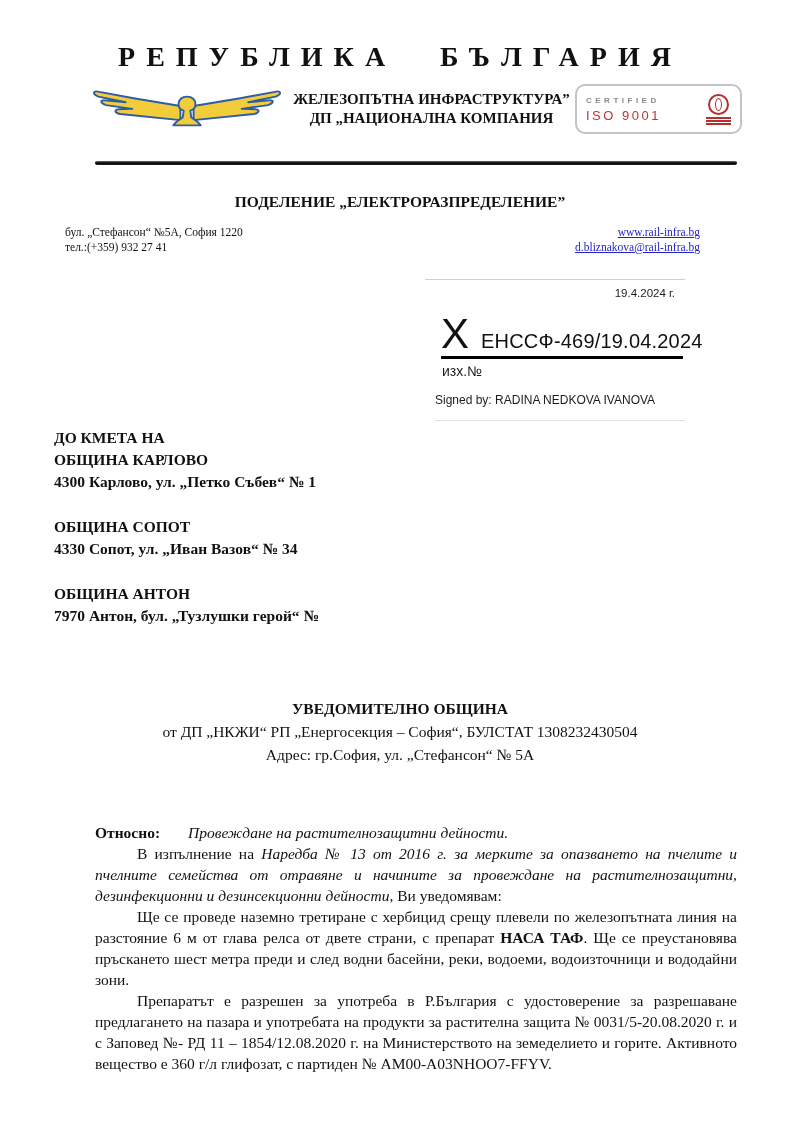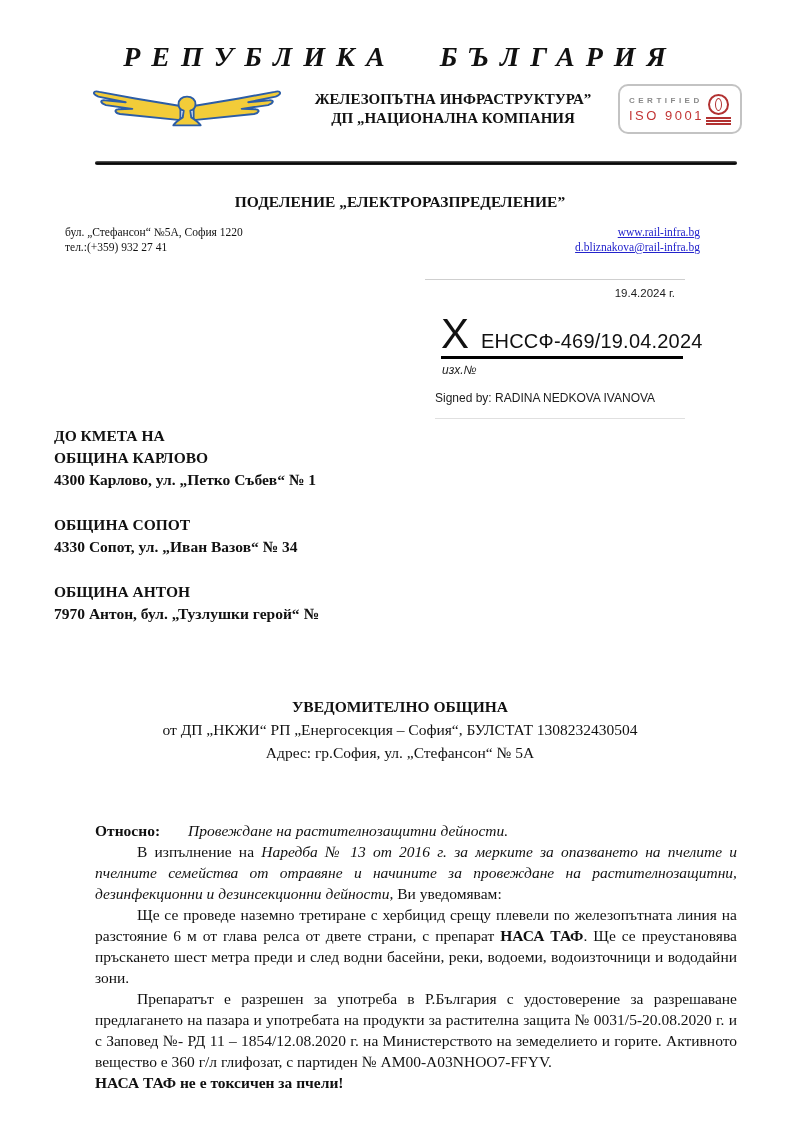--- a/index.html
+++ b/index.html
@@ -6,30 +6,30 @@
   html,body { background:#fff; }
   .page {
     position:relative; width:800px; height:1132px; background:#fff;
     font-family:"Liberation Serif", serif; color:#111; overflow:hidden;
     outline:1px solid #c9c9c9; margin:0 auto;
   }
   
   .country-title {
     margin:40px 55px 0 55px; text-align:center;
     font-size:28px; font-weight:bold; letter-spacing:11px; word-spacing:26px;
-    line-height:34px; white-space:nowrap;font-style:italic;
+    line-height:34px; white-space:nowrap;
   }
   .header-row { display:flex; align-items:flex-start; margin:6px 58px 0 88px; }
   .logo-wrap { width:200px; flex:0 0 auto; margin-top:6px; }
   .company-name {
     flex:1 1 auto; text-align:center; font-weight:bold;
     font-size:15px; line-height:19px; margin-top:10px; padding:0 4px;
   }
   .iso-badge {
-    flex:0 0 auto; width:124px; height:50px; margin-top:4px;
+    flex:0 0 auto; width:167px; height:50px; margin-top:4px;
     border:2px solid #c3c3c3; border-radius:10px;
     display:flex; align-items:center; justify-content:space-between;
     padding:5px 9px;
     font-family:"Liberation Sans", sans-serif;
   }
   .iso-text .certified { font-size:8px; letter-spacing:3.5px; color:#8a8a8a; font-weight:bold; }
   .iso-text .standard  { font-size:13px; letter-spacing:2.5px; color:#c23434; font-weight:normal; margin-top:3px; }
   .emblem-col { display:flex; flex-direction:column; align-items:center; }
   .emblem { width:21px; height:21px; border:2px solid #b23131; border-radius:50%; position:relative; }
   .emblem::before {
@@ -60,21 +60,21 @@
     border-top:1px solid #cfcfcf;
     font-family:"Liberation Sans", sans-serif;
   }
   .sig-date { text-align:right; font-size:11.5px; padding:7px 10px 0 0; color:#1c1c1c; }
   .sig-xline {
     display:flex; align-items:baseline; margin:16px 2px 0 16px;
     border-bottom:3px solid #000; padding-bottom:3px;
   }
   .sig-x { font-size:42px; line-height:38px; }
   .sig-ref { font-size:20px; margin-left:12px; letter-spacing:0.2px; }
-  .sig-ref-label { font-size:12px; margin:4px 0 0 17px; color:#1c1c1c;font-style:italic; }
+  .sig-ref-label { font-size:14px; margin:4px 0 0 17px; color:#1c1c1c; }
   .sig-signed {
     font-size:12px; margin:14px 0 0 10px; padding-bottom:13px;
     border-bottom:1px solid #e0e0e0; color:#1c1c1c;
   }
   
   .recipients { margin:6px 60px 0 54px; font-weight:bold; font-size:15.5px; line-height:22px; }
   .recipient-group { margin-bottom:23px; }
   .recipient-group:last-child { margin-bottom:0; }
   
   .letter-title-block { text-align:center; margin-top:70px; font-size:15.5px; line-height:23px; }
@@ -176,15 +176,14 @@
     <span> </span>
     <span class="subject-text">Провеждане на растителнозащитни дейности.</span>
   </div>
 
   <p class="body-par p1"><span>В изпълнение на </span><span class="italic">Наредба № 13 от 2016 г. за мерките за опазването на пчелите и пчелните семейства от отравяне и начините за провеждане на растителнозащитни, дезинфекционни и дезинсекционни дейности,</span><span> Ви уведомявам:</span></p>
 
   <p class="body-par"><span>Ще се проведе наземно третиране с хербицид срещу плевели по железопътната линия на разстояние 6 м от глава релса от двете страни, с препарат </span><span class="bold">НАСА ТАФ</span><span>. Ще се преустановява пръскането шест метра преди и след водни басейни, реки, водоеми, водоизточници и вододайни зони.</span></p>
 
   <p class="body-par">Препаратът е разрешен за употреба в Р.България с удостоверение за разрешаване предлагането на пазара и употребата на продукти за растителна защита № 0031/5-20.08.2020 г. и с Заповед №- РД 11 – 1854/12.08.2020  г. на Министерството на земеделието и горите. Активното вещество е 360 г/л глифозат, с партиден № АМ00-А03NHOO7-FFYV.</p>
 
-  <p class="body-par p4">НАСА ТАФ не е токсичен за пчели!</p>
 
 </div>
 
 </body></html>

